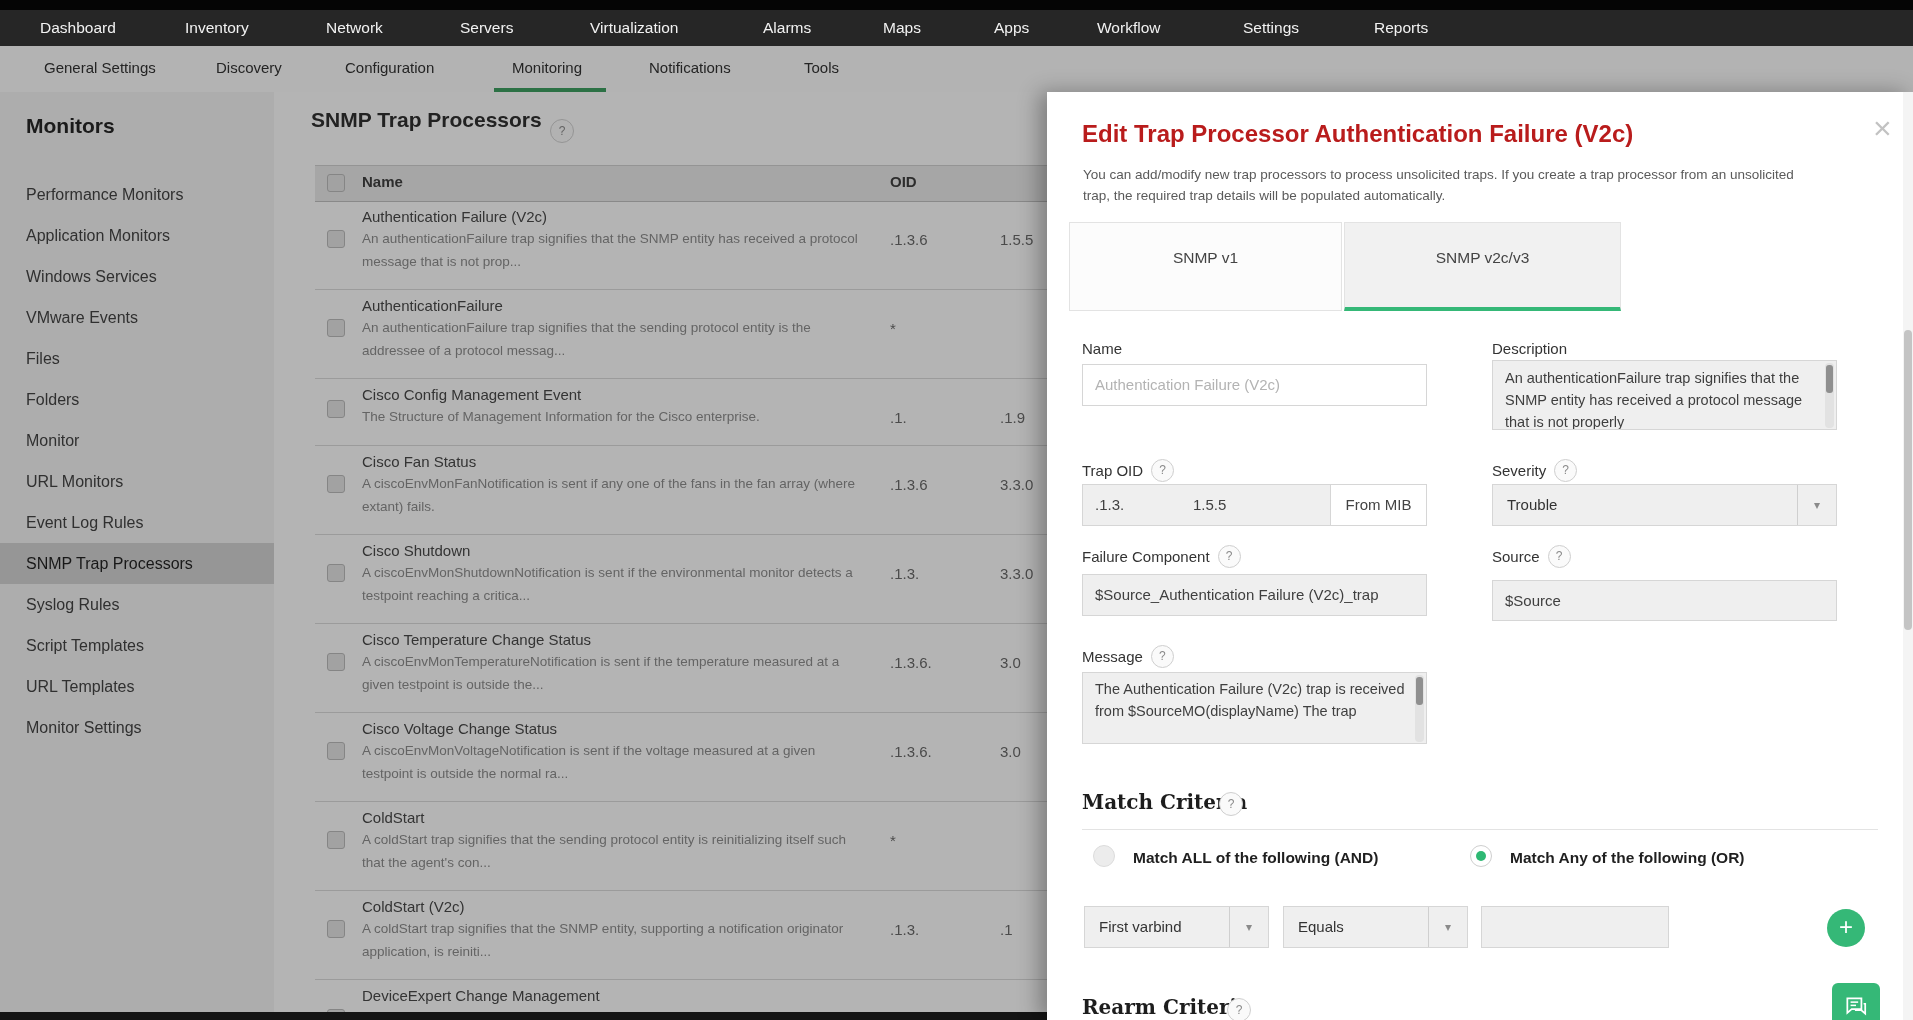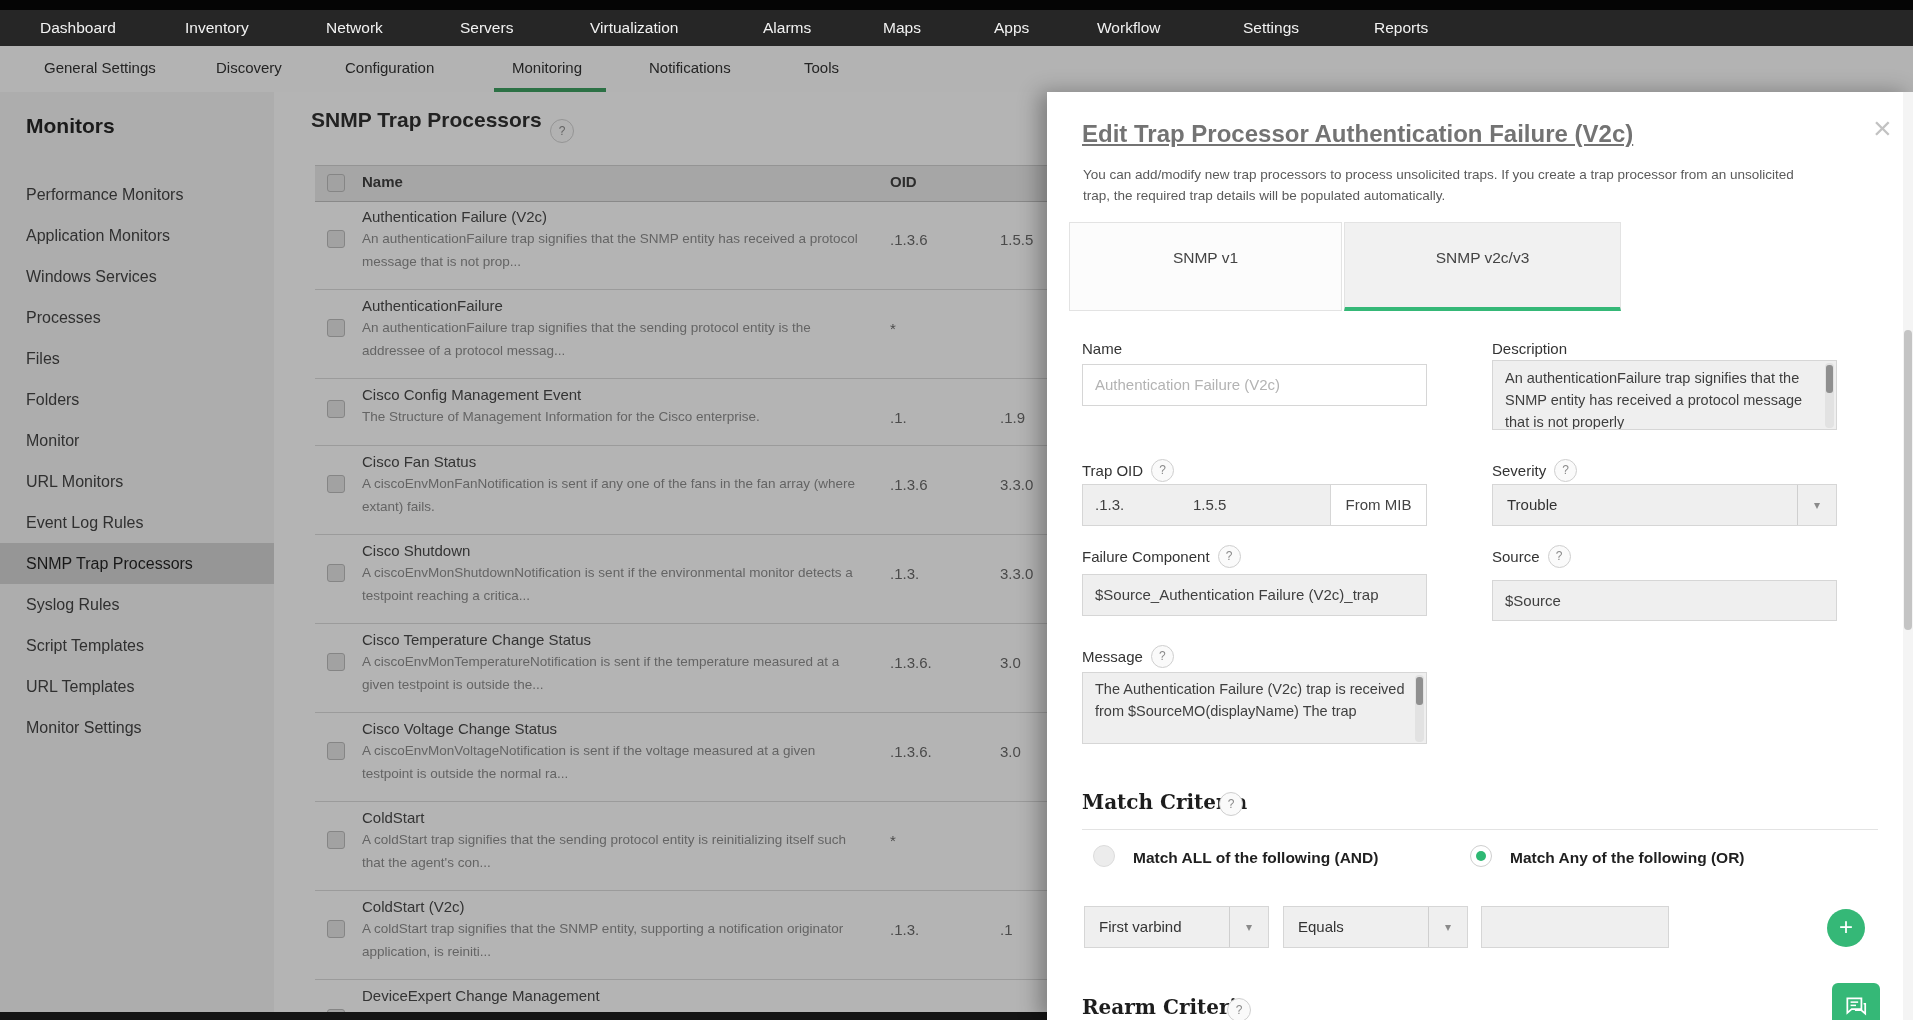--- a/index.html
+++ b/index.html
@@ -39,21 +39,21 @@
   .rdesc{position:absolute;left:47px;font-size:13.5px;color:#8a8a8a;white-space:nowrap;}
   .d1{top:31px;} .d2{top:54px;}
   .roidl{position:absolute;left:575px;top:31px;font-size:15px;color:#666;}
   .roidr{position:absolute;left:685px;top:31px;font-size:15px;color:#666;}
   
   .overlay{position:absolute;left:0;top:46px;width:1913px;height:974px;background:rgba(12,12,12,0.30);z-index:50;}
   .bottomstrip{position:absolute;left:0;top:1012px;width:1047px;height:8px;background:#141414;z-index:55;}
   
   .panel{position:absolute;left:1047px;top:92px;width:866px;height:928px;background:#ffffff;z-index:100;
          box-shadow:-8px 0 20px rgba(0,0,0,0.30);}
-  .ptitle{position:absolute;left:35px;top:28px;font-size:24px;font-weight:600;color:#737373;text-decoration:underline;}
+  .ptitle{position:absolute;left:35px;top:28px;font-size:24px;font-weight:600;color:#b91c1c;}
   .pclose{position:absolute;left:826px;top:18px;font-size:32px;color:#c2c2c2;cursor:pointer;font-weight:300;}
   .psub{position:absolute;left:36px;top:72px;width:740px;font-size:13.5px;line-height:21px;color:#5a5a5a;}
   .tab{position:absolute;top:130px;height:89px;border:1px solid #e3e3e3;background:#fcfcfc;
        text-align:center;line-height:70px;font-size:15.5px;color:#444;cursor:pointer;box-sizing:border-box;}
   .tab1{left:22px;width:273px;}
   .tab2{left:297px;width:277px;background:#f1f1f1;border-bottom:4px solid #35b877;}
   .flabel{position:absolute;font-size:15px;color:#333;}
   .flabel .help{margin-left:8px;margin-top:-3px;width:21px;height:21px;line-height:21px;}
   .inp{position:absolute;box-sizing:border-box;background:#efefef;border:1px solid #d6d6d6;
        font-size:15px;color:#3f3f3f;overflow:hidden;}
@@ -128,21 +128,21 @@
     <span style="left:804px">Tools</span>
     <div class="underline"></div>
   </div>
 
   <div class="sidebar">
     <h2>Monitors</h2>
     <ul class="sideitems">
       <li>Performance Monitors</li>
       <li>Application Monitors</li>
       <li>Windows Services</li>
-      <li>Processes</li>
+      <li>VMware Events</li>
       <li>Files</li>
       <li>Folders</li>
       <li>Monitor</li>
       <li>URL Monitors</li>
       <li>Event Log Rules</li>
       <li class="active">SNMP Trap Processors</li>
       <li>Syslog Rules</li>
       <li>Script Templates</li>
       <li>URL Templates</li>
       <li>Monitor Settings</li>

